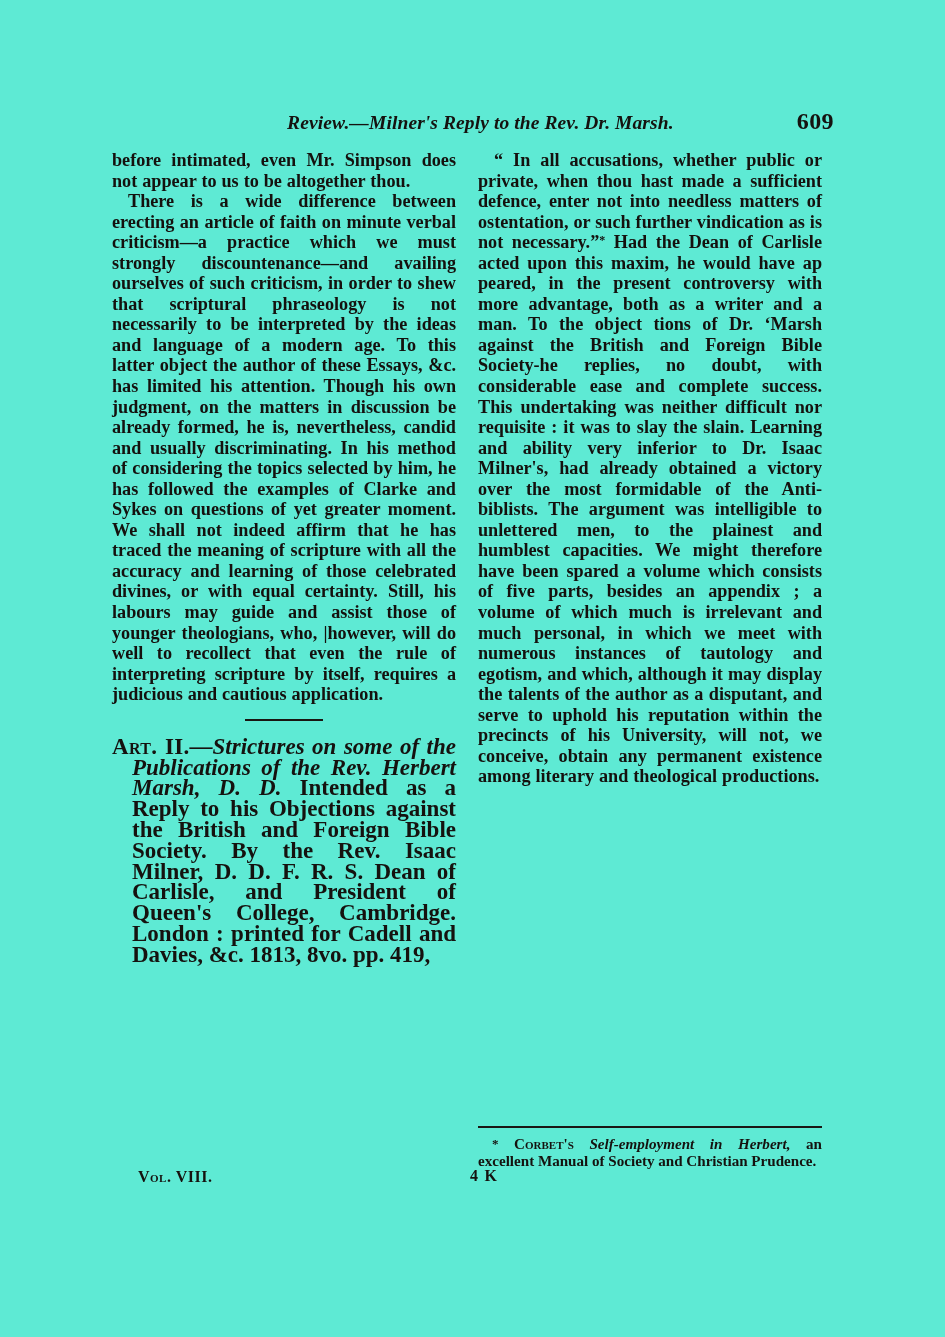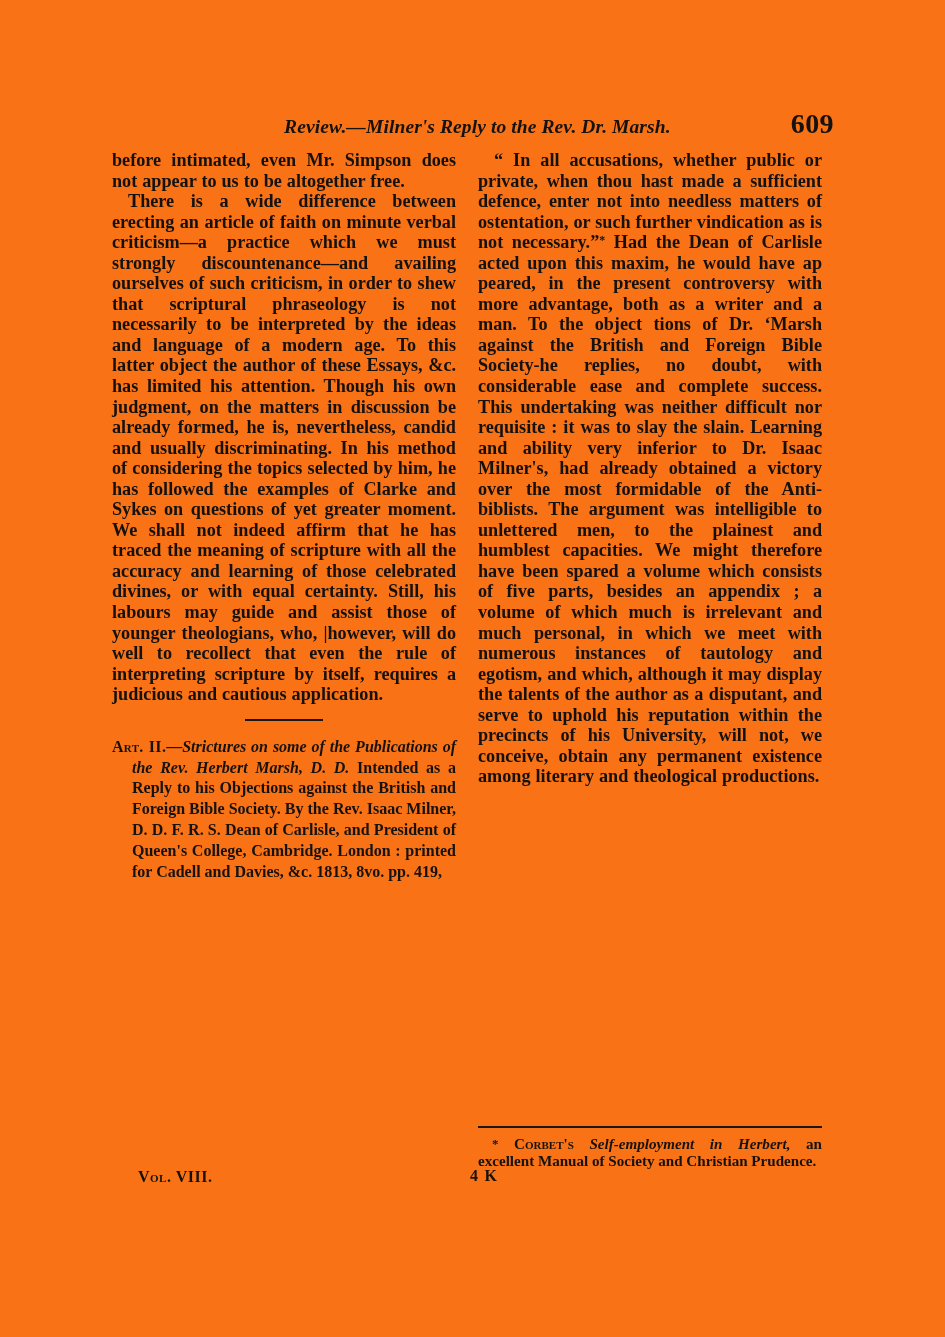--- a/index.html
+++ b/index.html
@@ -14,21 +14,21 @@
     color: #15120f;
     position: relative;
     overflow: hidden;
   }
 
   .page {
     position: absolute;
     left: 0; top: 0;
     width: 945px;
     height: 1337px;
-    background: #f97316;
+    background: #5eead4;
   }
 
   
   .running-head {
     position: absolute;
     left: 112px;
     top: 108px;
     width: 722px;
     height: 26px;
     display: flex;
@@ -39,21 +39,21 @@
     text-align: center;
     font-style: italic;
     font-weight: bold;
     font-size: 19.5px;
     letter-spacing: 0.1px;
     padding-left: 52px;
     white-space: nowrap;
   }
   .rh-pageno {
     flex: 0 0 auto;
-    font-size: 28px;
+    font-size: 24px;
     font-weight: bold;
     letter-spacing: 0.4px;
   }
 
   
   .columns {
     position: absolute;
     left: 112px;
     top: 150px;
     width: 722px;
@@ -88,21 +88,21 @@
   
   .short-rule {
     width: 78px;
     height: 2px;
     background: #191512;
     margin: 14px auto 16px auto;
   }
 
   
   .art-entry {
-    font-size: 16px;
+    font-size: 23px;
     line-height: 20.8px;
     text-align: justify;
     font-weight: 600;
     text-indent: -20px;
     padding-left: 20px;
   }
   .smallcaps {
     font-variant: small-caps;
     font-weight: bold;
     letter-spacing: 0.3px;
@@ -174,21 +174,21 @@
 
   <div class="running-head">
     <div class="rh-title">Review.—Milner's Reply to the Rev. Dr. Marsh.</div>
     <div class="rh-pageno">609</div>
   </div>
 
   <div class="columns">
 
     <div class="col col-left">
 
-      <p class="noindent">before intimated, even Mr. Simpson does not appear to us to be altogether free.</p>
+      <p class="noindent">before intimated, even Mr. Simpson does not appear to us to be altogether thou.</p>
 
       <p class="indent">There is a wide difference between erecting an article of faith on minute verbal criticism—a practice which we must strongly discountenance—and availing ourselves of such criticism, in order to shew that scriptural phraseology is not necessarily to be interpreted by the ideas and language of a modern age. To this latter object the author of these Essays, &amp;c. has limited his attention. Though his own judgment, on the matters in discussion be already formed, he is, nevertheless, candid and usually discriminating. In his method of considering the topics selected by him, he has followed the examples of Clarke and Sykes on questions of yet greater moment. We shall not indeed affirm that he has traced the meaning of scripture with all the accuracy and learning of those celebrated divines, or with equal certainty. Still, his labours may guide and assist those of younger theologians, who, |however, will do well to recollect that even the rule of interpreting scripture by itself, requires a judicious and cautious application.</p>
 
       <div class="short-rule"></div>
 
       <div class="art-entry">
         <span class="smallcaps">Art. II.</span><span>—</span><span class="ital">Strictures on some of the Publications of the Rev. Herbert Marsh, D. D.</span><span> Intended as a Reply to his Objections against the British and Foreign Bible Society. By the Rev. Isaac Milner, D. D. F. R. S. Dean of Carlisle, and President of Queen's College, Cambridge. London : printed for Cadell and Davies, &amp;c. 1813, 8vo. pp. 419,</span>
       </div>
 
     </div>

